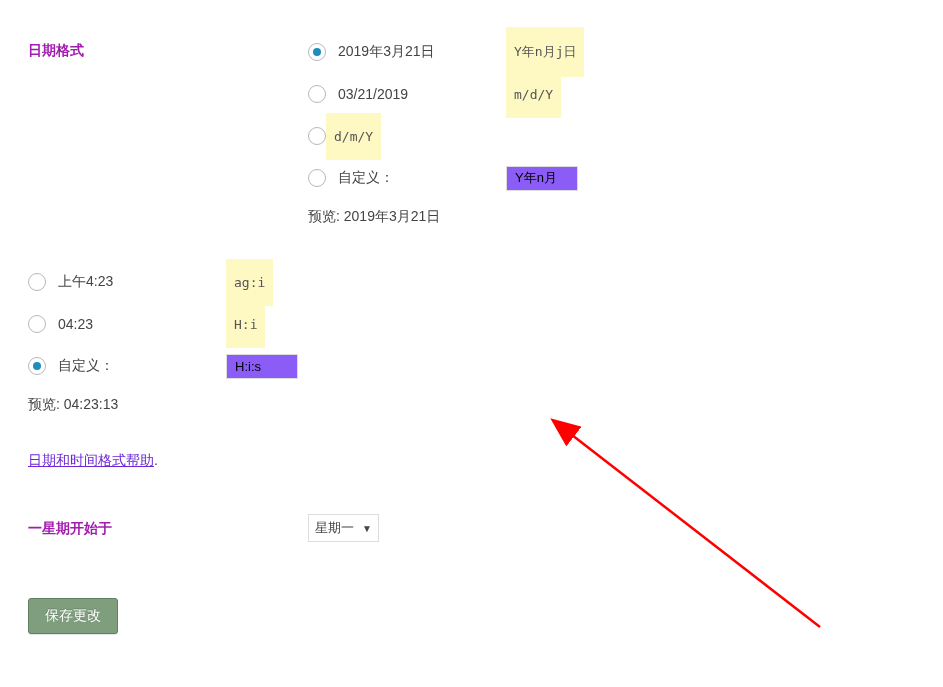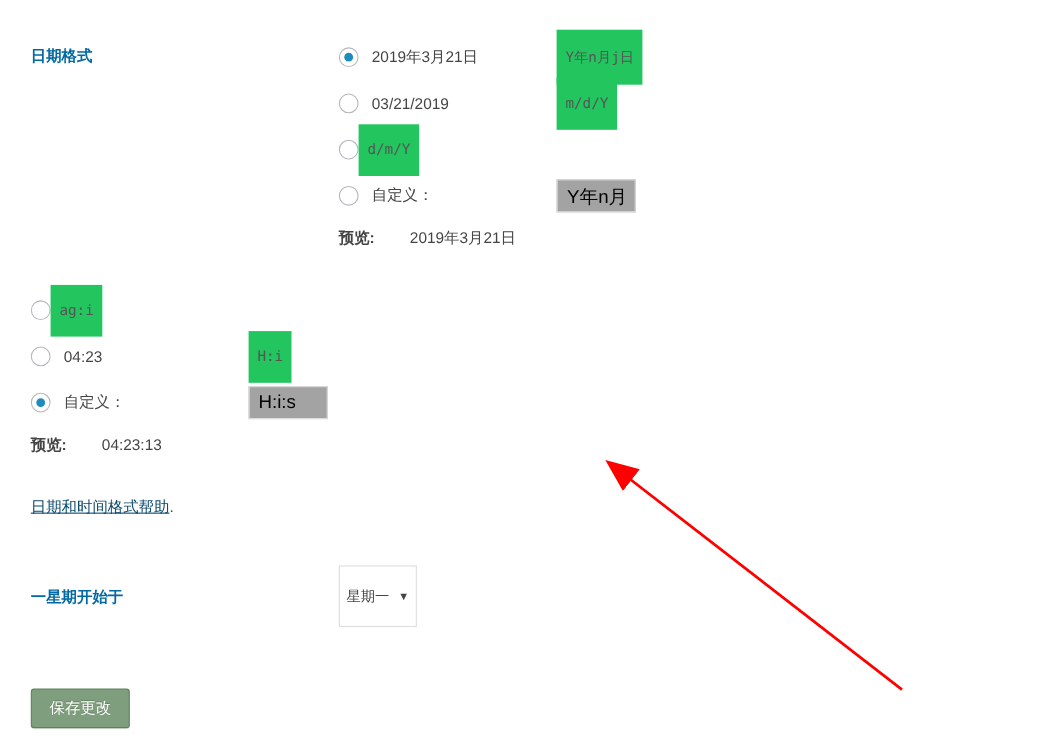--- a/index.html
+++ b/index.html
@@ -23,21 +23,21 @@
   margin-bottom: 56px;
   align-items: center;
 }
 .label-col {
   width: 280px;
   padding-top: 2px;
 }
 .label-col strong, .label-heading {
   font-weight: bold;
   font-size: 14px;
-  color: #0369a1;
+  color: #a21caf;
 }
 .options-col {
   flex: 1;
 }
 .option-row {
   display: flex;
   align-items: center;
   margin-bottom: 18px;
   height: 24px;
 }
@@ -60,53 +60,53 @@
   height: 8px;
   border-radius: 50%;
   background: #1e8cbe;
 }
 .option-label {
   margin-left: 12px;
   width: 168px;
   color: #444;
 }
 .code-badge {
-  background: #22c55e;
+  background: #fef9c3;
   padding: 16px 8px;
   font-family: Consolas, Monaco, monospace;
   font-size: 13px;
   color: #555;
 }
 .custom-input {
   border: 1px solid #ddd;
-  background: #a3a3a3;
+  background: #8b5cf6;
   padding: 4px 8px;
-  font-size: 17px;
+  font-size: 13px;
   width: 72px;
   font-family: inherit;
 }
 .preview-row {
   margin-top: 4px;
   color: #444;
 }
 .preview-row strong {
-  font-weight: bold;
-  margin-right: 28px;
+  font-weight: normal;
+  margin-right: 0;
 }
 .help-link {
   display: inline-block;
   margin-top: 38px;
-  color: #0c4a6e;
+  color: #6d28d9;
   text-decoration: underline;
 }
 .help-link-dot { color: #444; }
 .select {
   border: 1px solid #ddd;
   background: #fff;
-  padding: 18px 6px;
+  padding: 4px 6px;
   font-size: 13px;
   display: inline-flex;
   align-items: center;
   cursor: pointer;
 }
 .select-arrow {
   margin-left: 8px;
   font-size: 10px;
 }
 .save-btn {
@@ -167,20 +167,21 @@
         <span>2019年3月21日</span>
       </div>
     </div>
   </div>
 
   
   <div class="section">
     <div class="options-col">
       <div class="option-row">
         <span class="radio"></span>
+        <span class="option-label">上午4:23</span>
         <span class="code-badge">ag:i</span>
       </div>
       <div class="option-row">
         <span class="radio"></span>
         <span class="option-label">04:23</span>
         <span class="code-badge">H:i</span>
       </div>
       <div class="option-row">
         <span class="radio checked"></span>
         <span class="option-label">自定义：</span>

